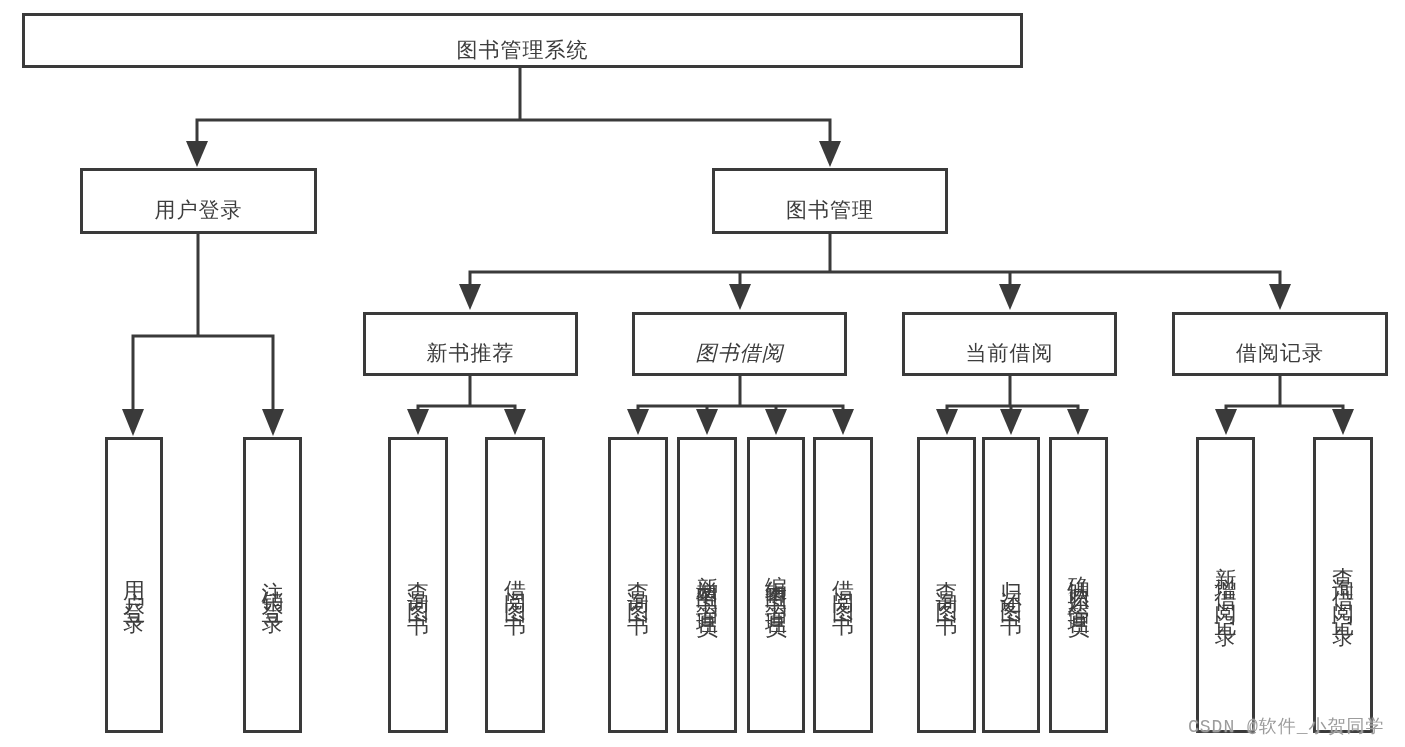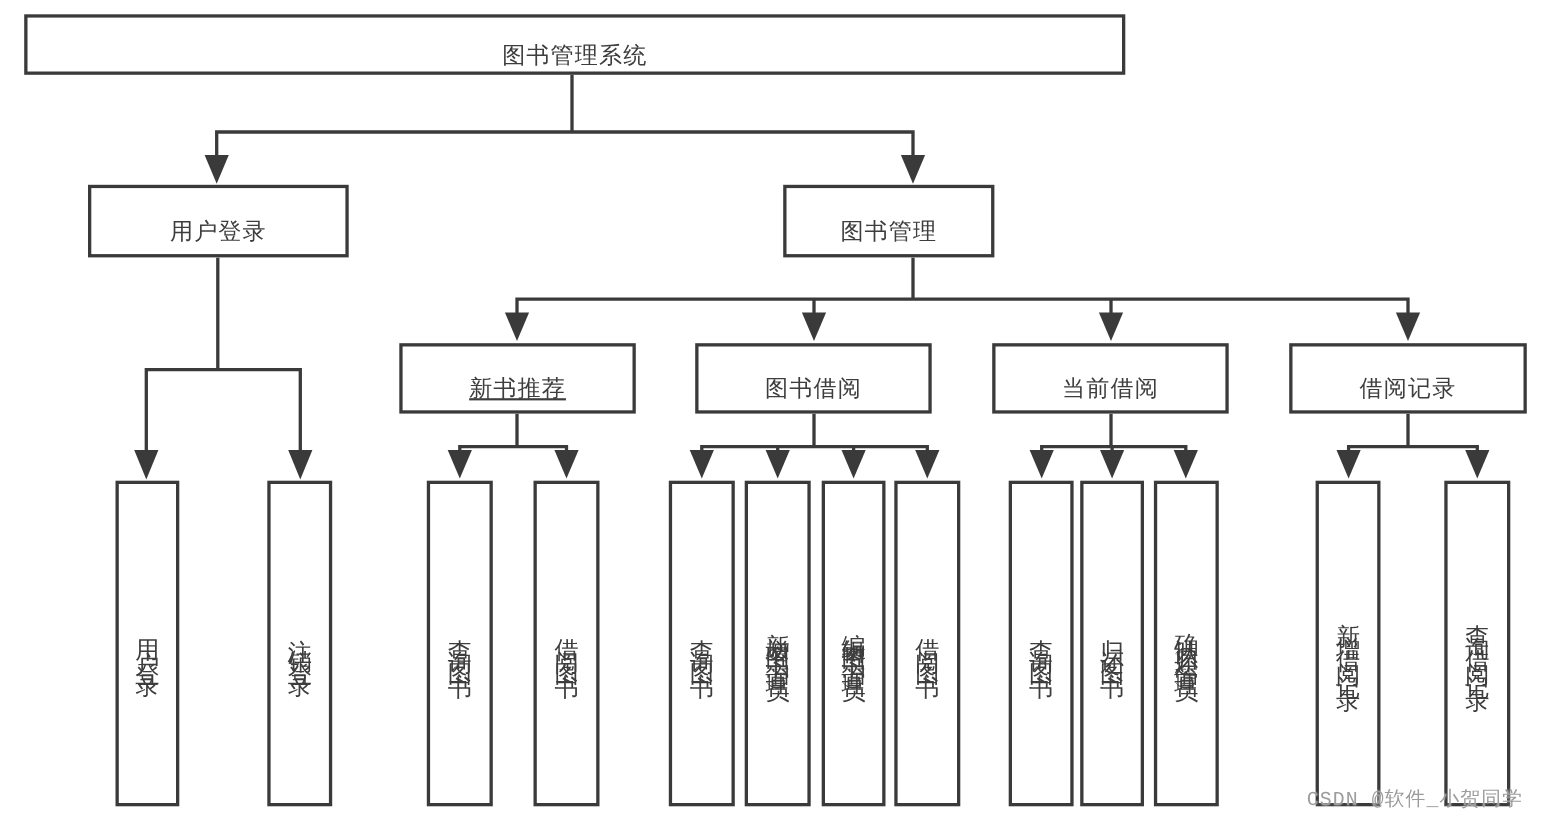--- a/index.html
+++ b/index.html
@@ -68,28 +68,28 @@
     <polygon points="1332,409 1354,409 1343,435"></polygon>
   </svg>
 
   <div class="box" style="left:22px;top:13px;width:1001px;height:55px;">
     <span class="hlabel">图书管理系统</span>
   </div>
 
   <div class="box" style="left:80px;top:168px;width:237px;height:66px;">
     <span class="hlabel">用户登录</span>
   </div>
-  <div class="box" style="left:712px;top:168px;width:192px;height:66px;">
+  <div class="box" style="left:712px;top:168px;width:236px;height:66px;">
     <span class="hlabel">图书管理</span>
   </div>
 
-  <div class="box" style="left:363px;top:312px;width:215px;height:64px;text-decoration:underline;">
+  <div class="box" style="left:363px;top:312px;width:215px;height:64px;">
     <span class="hlabel">新书推荐</span>
   </div>
-  <div class="box" style="left:632px;top:312px;width:215px;height:64px;">
+  <div class="box" style="left:632px;top:312px;width:215px;height:64px;font-style:italic;">
     <span class="hlabel">图书借阅</span>
   </div>
   <div class="box" style="left:902px;top:312px;width:215px;height:64px;">
     <span class="hlabel">当前借阅</span>
   </div>
   <div class="box" style="left:1172px;top:312px;width:216px;height:64px;">
     <span class="hlabel">借阅记录</span>
   </div>
 
   <div class="box" style="left:105px;top:437px;width:58px;height:296px;">

